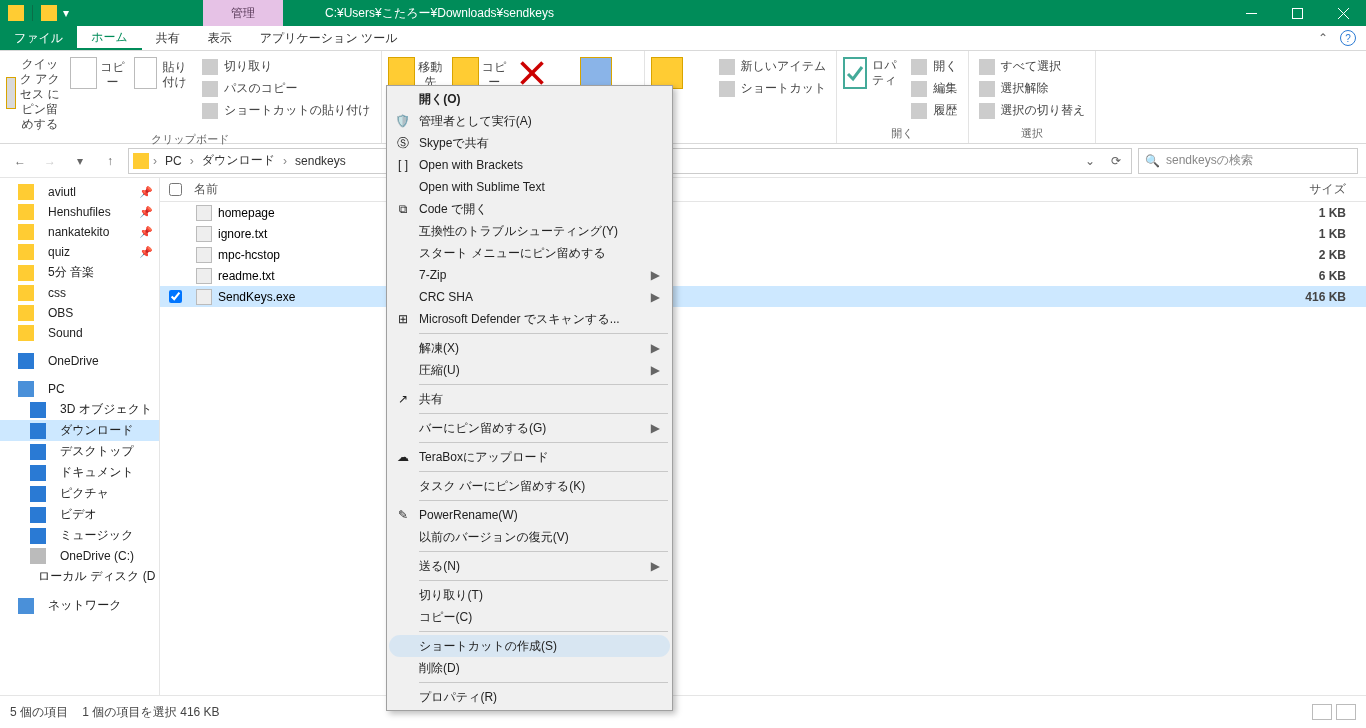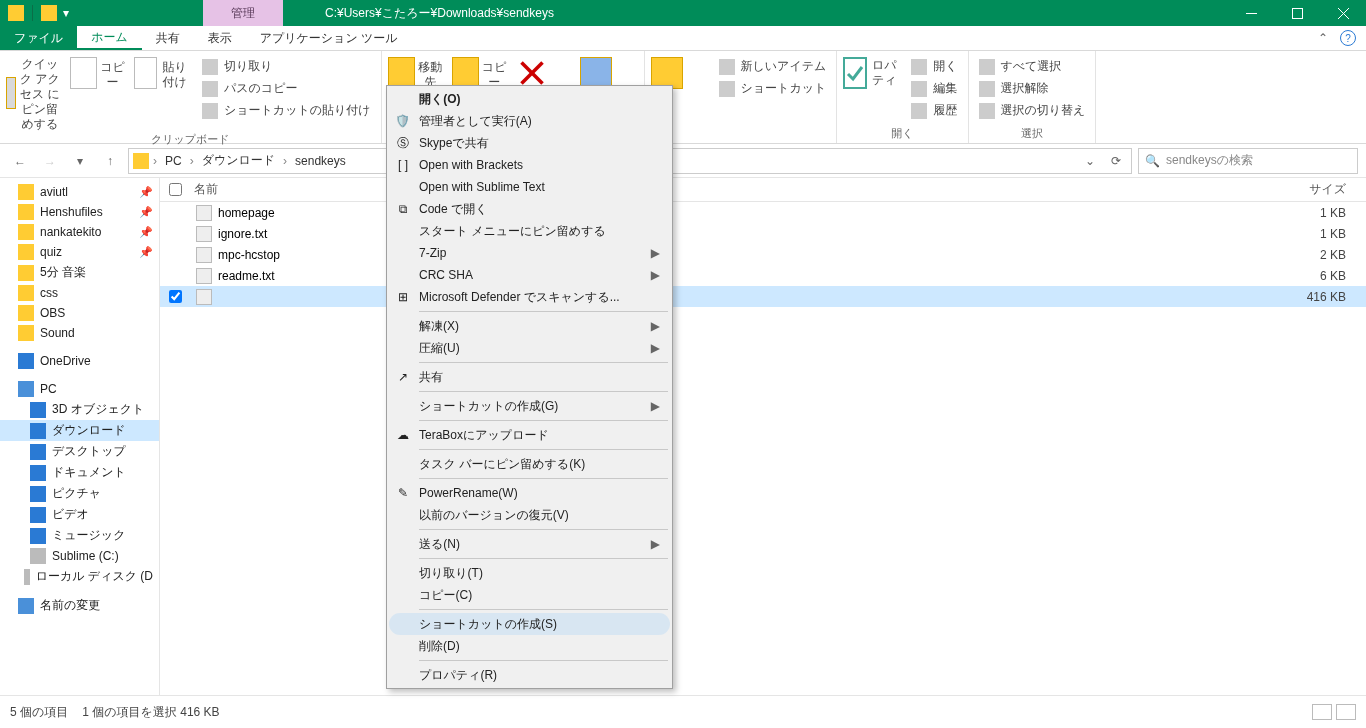--- a/index.html
+++ b/index.html
@@ -47,41 +47,41 @@
 .addr .folder-mini { width:16px; height:16px; background:#ffcc33; }
 .addr .crumb { padding:0 4px; color:#333; }
 .addr .sep { color:#888; }
 .addr .spacer2 { flex:1; }
 .addr .drop, .addr .refresh { width:22px; text-align:center; color:#666; }
 .search { width:220px; height:26px; border:1px solid #ccc; display:flex; align-items:center; padding:0 6px; gap:6px; color:#888; }
 
 
 .content { display:flex; height:calc(728px - 26px - 25px - 93px - 34px - 22px); }
 .treepane { width:160px; border-right:1px solid #e5e5e5; overflow:hidden; padding:4px 0; }
-.tree-item { display:flex; align-items:center; gap:6px; padding:2px 6px 2px 18px; color:#222; white-space:nowrap; }
+.tree-item { display:flex; align-items:center; gap:14px; padding:2px 6px 2px 18px; color:#222; white-space:nowrap; }
 .tree-item.selected { background:#cde8ff; }
 .tree-item .fico { width:16px; height:16px; background:#ffcc33; }
 .tree-item .fico.blue { background:#2a7ad4; }
 .tree-item .fico.pc { background:#4a90d9; }
 .tree-item .fico.drive { background:#bbb; }
 .tree-item .pin { color:#888; margin-left:auto; font-size:11px; }
 .tree-spacer { height:8px; }
 
 .listpane { flex:1; position:relative; }
 .listhdr { height:24px; border-bottom:1px solid #e5e5e5; display:flex; align-items:center; color:#555; }
 .col-check { width:30px; display:flex; justify-content:center; }
 .col-name { flex:0 0 360px; padding-left:4px; }
 .col-size { width:100px; text-align:right; padding-right:20px; margin-left:auto; }
 .row { height:21px; display:flex; align-items:center; }
 .row .fico { width:16px; height:16px; margin:0 6px; background:#eee; border:1px solid #bbb; }
 .row.selected { background:#cde8ff; }
 .row .chk { width:30px; display:flex; justify-content:center; }
 .row .chk input { width:13px; height:13px; }
 .row .name { flex:0 0 330px; }
-.row .size { width:100px; text-align:right; padding-right:20px; margin-left:auto; color:#444; }
+.row .size { width:100px; text-align:right; padding-right:20px; margin-left:auto; color:#444;font-weight:bold; }
 
 
 .ctxmenu { position:absolute; left:386px; top:85px; width:287px; background:#f0f0f0; border:1px solid #a0a0a0; box-shadow:3px 3px 6px rgba(0,0,0,.25); padding:2px; z-index:100; }
 .ctx-item { height:22px; display:flex; align-items:center; padding:0 10px 0 30px; position:relative; color:#222; }
 .ctx-item.hover { background:#d8e6f2;border-radius:11px; }
 .ctx-item .cico { position:absolute; left:6px; width:16px; height:16px; display:flex; align-items:center; justify-content:center; }
 .ctx-item .arrow { margin-left:auto; color:#666; }
 .ctx-sep { height:1px; background:#c8c8c8; margin:3px 2px 3px 30px; }
 
 
@@ -355,30 +355,30 @@
       <div class="tree-item" style="padding-left:30px">
         <span class="fico blue"></span>
         <span>ビデオ</span>
       </div>
       <div class="tree-item" style="padding-left:30px">
         <span class="fico blue"></span>
         <span>ミュージック</span>
       </div>
       <div class="tree-item" style="padding-left:30px">
         <span class="fico drive"></span>
-        <span>Sublime (C:)</span>
+        <span>OneDrive (C:)</span>
       </div>
       <div class="tree-item" style="padding-left:24px">
         <span class="fico drive"></span>
         <span>ローカル ディスク (D</span>
       </div>
       <div class="tree-spacer"></div>
       <div class="tree-item">
         <span class="fico pc"></span>
-        <span>名前の変更</span>
+        <span>ネットワーク</span>
       </div>
     </div>
   <div class="listpane">
     <div class="listhdr">
       <div class="col-check">
           <input type="checkbox" class="chk13" style="">
         </div>
       <div class="col-name">名前</div>
       <div class="col-size">サイズ</div>
     </div>
@@ -405,20 +405,21 @@
           <div class="chk"></div>
           <span class="fico"></span>
           <span class="name">readme.txt</span>
           <span class="size">6 KB</span>
         </div>
         <div class="row selected">
           <div class="chk">
             <input type="checkbox" checked="" style="">
           </div>
           <span class="fico"></span>
+          <span class="name">SendKeys.exe</span>
           <span class="size">416 KB</span>
         </div>
       </div>
   </div>
 </div>
 
 <div class="ctxmenu" id="ctxmenu">
     <div class="ctx-item">
       <span style="font-weight:600">開く(O)</span>
     </div>
@@ -435,20 +436,23 @@
       <span>Open with Brackets</span>
     </div>
     <div class="ctx-item">
       <span>Open with Sublime Text</span>
     </div>
     <div class="ctx-item">
       <span class="cico">⧉</span>
       <span>Code で開く</span>
     </div>
     <div class="ctx-item">
+      <span>互換性のトラブルシューティング(Y)</span>
+    </div>
+    <div class="ctx-item">
       <span>スタート メニューにピン留めする</span>
     </div>
     <div class="ctx-item">
       <span>7-Zip</span>
       <span class="arrow">▶</span>
     </div>
     <div class="ctx-item">
       <span>CRC SHA</span>
       <span class="arrow">▶</span>
     </div>
@@ -465,21 +469,21 @@
       <span>圧縮(U)</span>
       <span class="arrow">▶</span>
     </div>
     <div class="ctx-sep"></div>
     <div class="ctx-item">
       <span class="cico">↗</span>
       <span>共有</span>
     </div>
     <div class="ctx-sep"></div>
     <div class="ctx-item">
-      <span>ショートカットの作成(G)</span>
+      <span>バーにピン留めする(G)</span>
       <span class="arrow">▶</span>
     </div>
     <div class="ctx-sep"></div>
     <div class="ctx-item">
       <span class="cico">☁</span>
       <span>TeraBoxにアップロード</span>
     </div>
     <div class="ctx-sep"></div>
     <div class="ctx-item">
       <span>タスク バーにピン留めする(K)</span>

